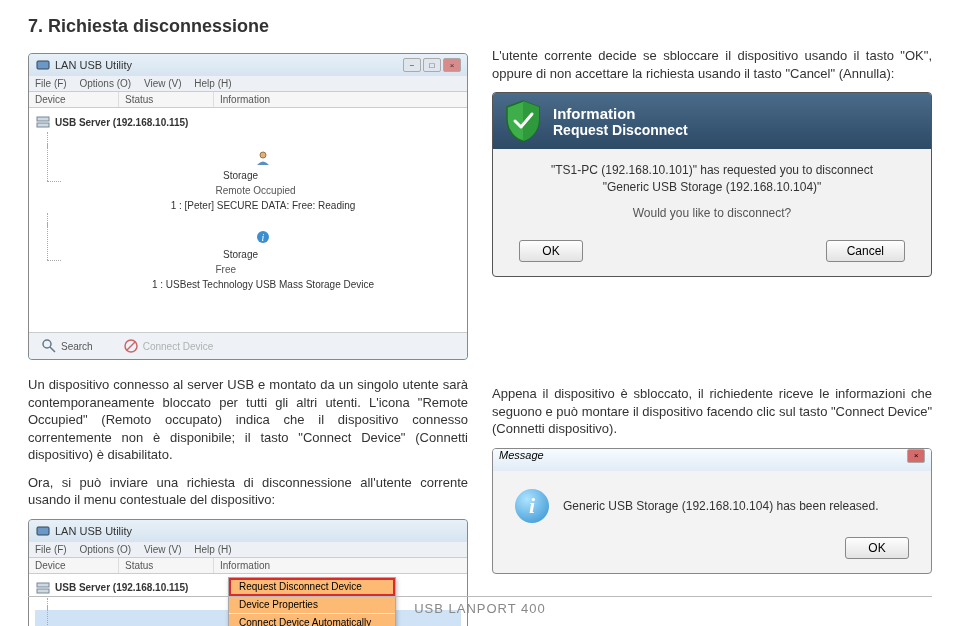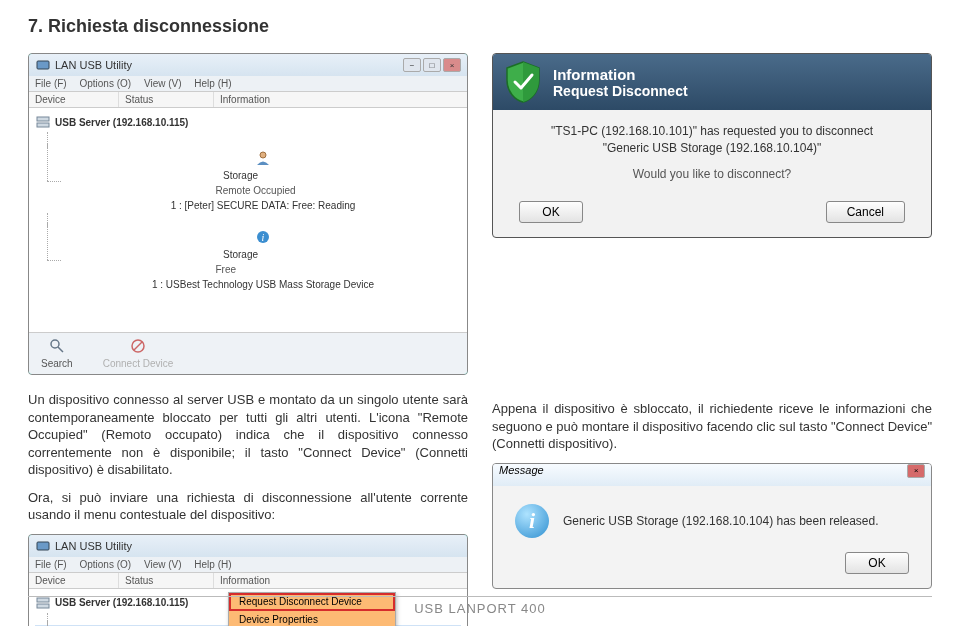--- a/index.html
+++ b/index.html
@@ -128,21 +128,21 @@
     .toolbar-bottom {
       display: flex;
       align-items: center;
       gap: 30px;
       padding: 5px 12px;
       background: #eef2f6;
       border-top: 1px solid #ccc;
       font-size: 10px;
       color: #555;
     }
-    .tb-item { display: flex; align-items: center; gap: 4px; flex-direction: column; }
+    .tb-item { display: flex; align-items: center; gap: 4px; }
 
     .dialog {
       border: 1px solid #555;
       border-radius: 4px;
       overflow: hidden;
       background: #f2f2f2;
       margin-top: 6px;
     }
     .dlg-header {
       display: flex;
@@ -352,20 +352,21 @@
                   <line x1="4" y1="12" x2="12" y2="4" stroke="#c66" stroke-width="1.5"></line>
                 </svg>
             </span>
             <span>Connect Device</span>
           </div>
         </div>
       </div>
     </div>
 
     <div class="right-col">
+      <div class="body-text">L'utente corrente decide se sbloccare il dispositivo usando il tasto "OK", oppure di non accettare la richiesta usando il tasto "Cancel" (Annulla):</div>
       <div class="dialog">
         <div class="dlg-header">
           <svg class="shield" viewBox="0 0 40 44">
             <path d="M20 2 L36 8 V20 C36 32 28 40 20 42 C12 40 4 32 4 20 V8 Z" fill="#3eae4a" stroke="#1b6e26" stroke-width="1.5"></path>
             <path d="M20 2 L36 8 V20 C36 32 28 40 20 42 Z" fill="#2f9a3c"></path>
             <path d="M12 22 L18 28 L29 15" fill="none" stroke="#fff" stroke-width="3" stroke-linecap="round" stroke-linejoin="round"></path>
           </svg>
           <div class="dlg-titles">
             <div class="dlg-title">Information</div>
             <div class="dlg-sub">Request Disconnect</div>

